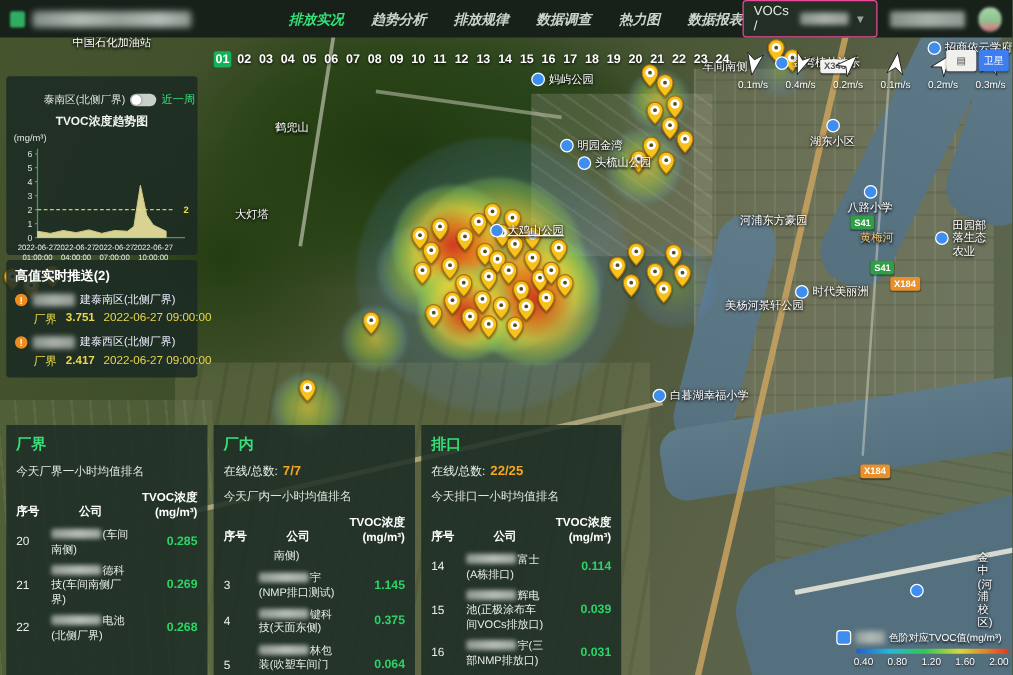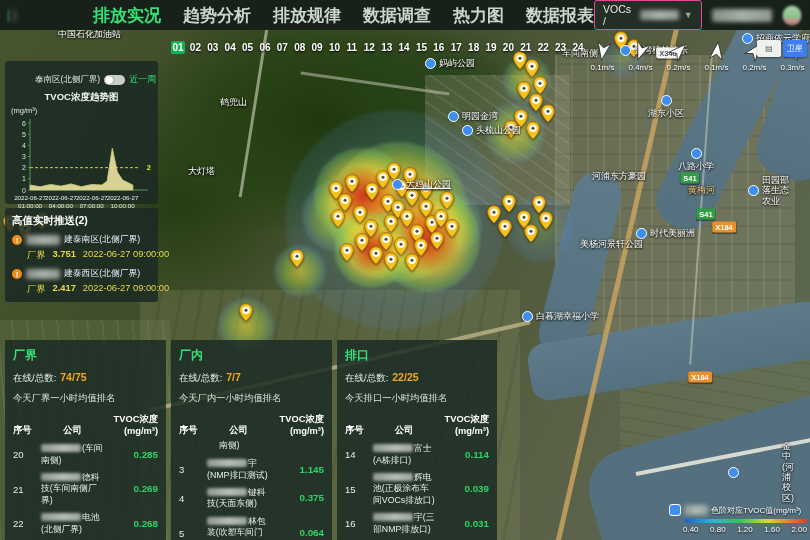--- a/index.html
+++ b/index.html
@@ -53,21 +53,21 @@
   .badge{position:absolute;font-size:7.5px;font-weight:bold;color:#fff;padding:1px 3px;border-radius:2px;transform:translate(-50%,-50%);box-shadow:0 1px 1px rgba(0,0,0,.4);}
   .badge.green{background:#2f9e44;}
   .badge.orange{background:#e8902a;margin-top:31px;}
   .badge.white{background:#f2f2f2;color:#555;}
 
   
   #topbar{position:absolute;left:0;top:0;width:810px;height:30px;background:#17211a;display:flex;align-items:center;z-index:60;padding:0 8px;}
   .logoSq{width:13px;height:13px;background:#2fae62;border-radius:2px;filter:blur(1px);}
   .logoBar{width:132px;height:13px;margin-left:6px;border-radius:2px;background:linear-gradient(90deg,#8f9a94,#c4cac4 30%,#a8aea8 55%,#c8cdc8 80%,#9aa19a);filter:blur(2.5px);opacity:.9;}
   #nav{display:flex;gap:22px;margin-left:78px;}
-  #nav .tab{font-size:17px;font-weight:bold;color:#ccd4cc;cursor:pointer;white-space:nowrap;}
+  #nav .tab{font-size:11px;font-weight:bold;color:#ccd4cc;cursor:pointer;white-space:nowrap;font-style:italic;}
   #nav .tab.active{color:#35e077;}
   #tbRight{margin-left:auto;display:flex;align-items:center;gap:10px;}
   .vocSel{display:flex;align-items:center;gap:5px;background:#232e25;border:1px solid #ec4899;border-radius:3px;padding:2px 8px;font-size:10.5px;color:#e6ece6;}
   .blurChip{display:inline-block;height:10px;border-radius:2px;background:linear-gradient(90deg,#98a09a,#c2c8c2 50%,#a6aca6);filter:blur(2px);opacity:.85;}
   .chev{color:#9aa39a;font-size:9px;}
   .avatar{width:21px;height:21px;border-radius:50%;background:linear-gradient(180deg,#a8d2a4 0%,#8fc290 55%,#d08a86 85%,#b06a66);filter:blur(1px);border:1px solid #52605a;}
 
   
   #hours{position:absolute;left:171px;top:41px;display:flex;gap:3.4px;z-index:30;}
   #hours .hr{min-width:14px;text-align:center;font-size:10px;font-weight:bold;color:#fff;text-shadow:0 1px 2px rgba(0,0,0,.95);cursor:pointer;padding:1px 0;}
@@ -788,21 +788,20 @@
     <div class="pushL2">
       <span>厂界</span>
       <b>2.417</b>
       <span>2022-06-27 09:00:00</span>
     </div>
   </div>
 </div>
 
 <div class="tpanel" id="tp0">
   <div class="tpTitle">厂界</div>
-  <div class="tpOnline"><span>在线/总数:</span><b>74/75</b></div>
   <div class="tpSub">今天厂界一小时均值排名</div>
   <div class="tpHead">
     <span class="cNo">序号</span>
     <span class="cCo">公司</span>
     <span class="cVal"><span>TVOC浓度</span><br><span>(mg/m³)</span></span>
   </div>
   <div class="rows">
       <div class="trow">
         <span class="cNo">20</span>
         <span class="cCo"><span class="coChip"></span>(车间南侧)</span>

